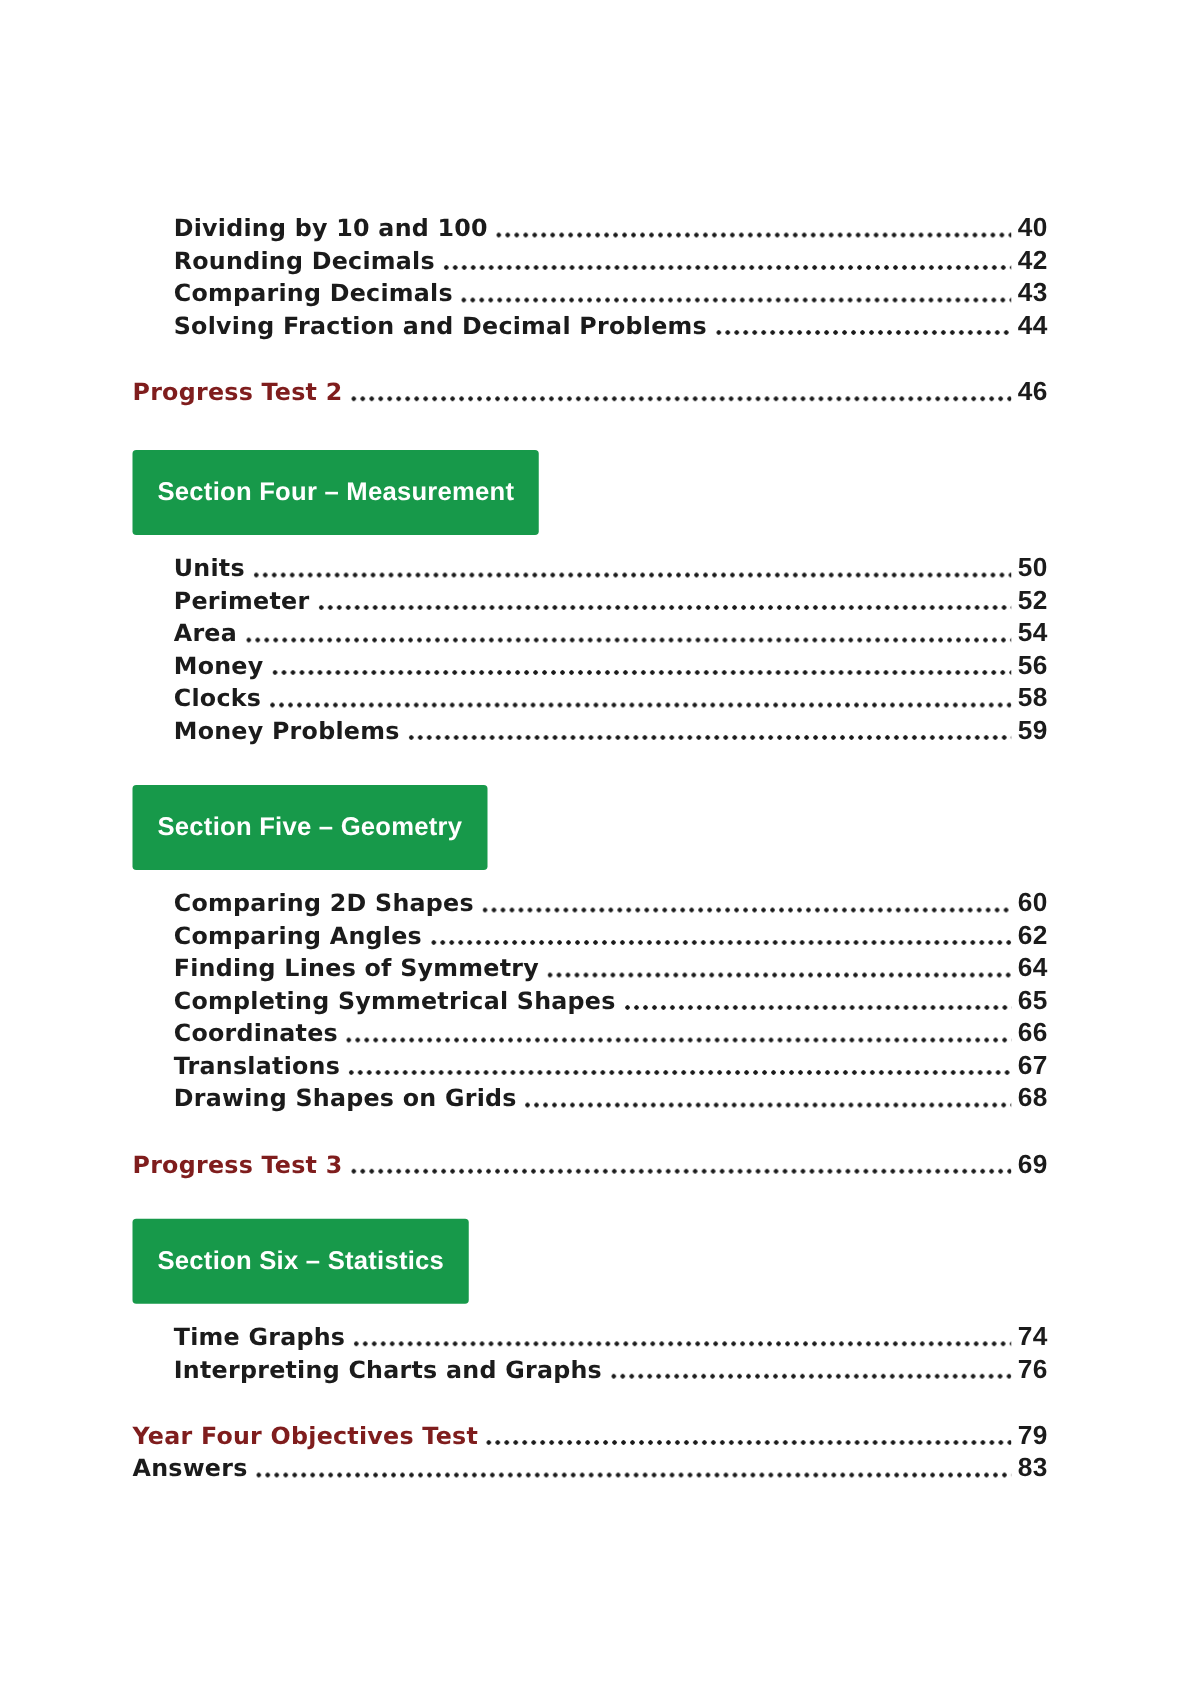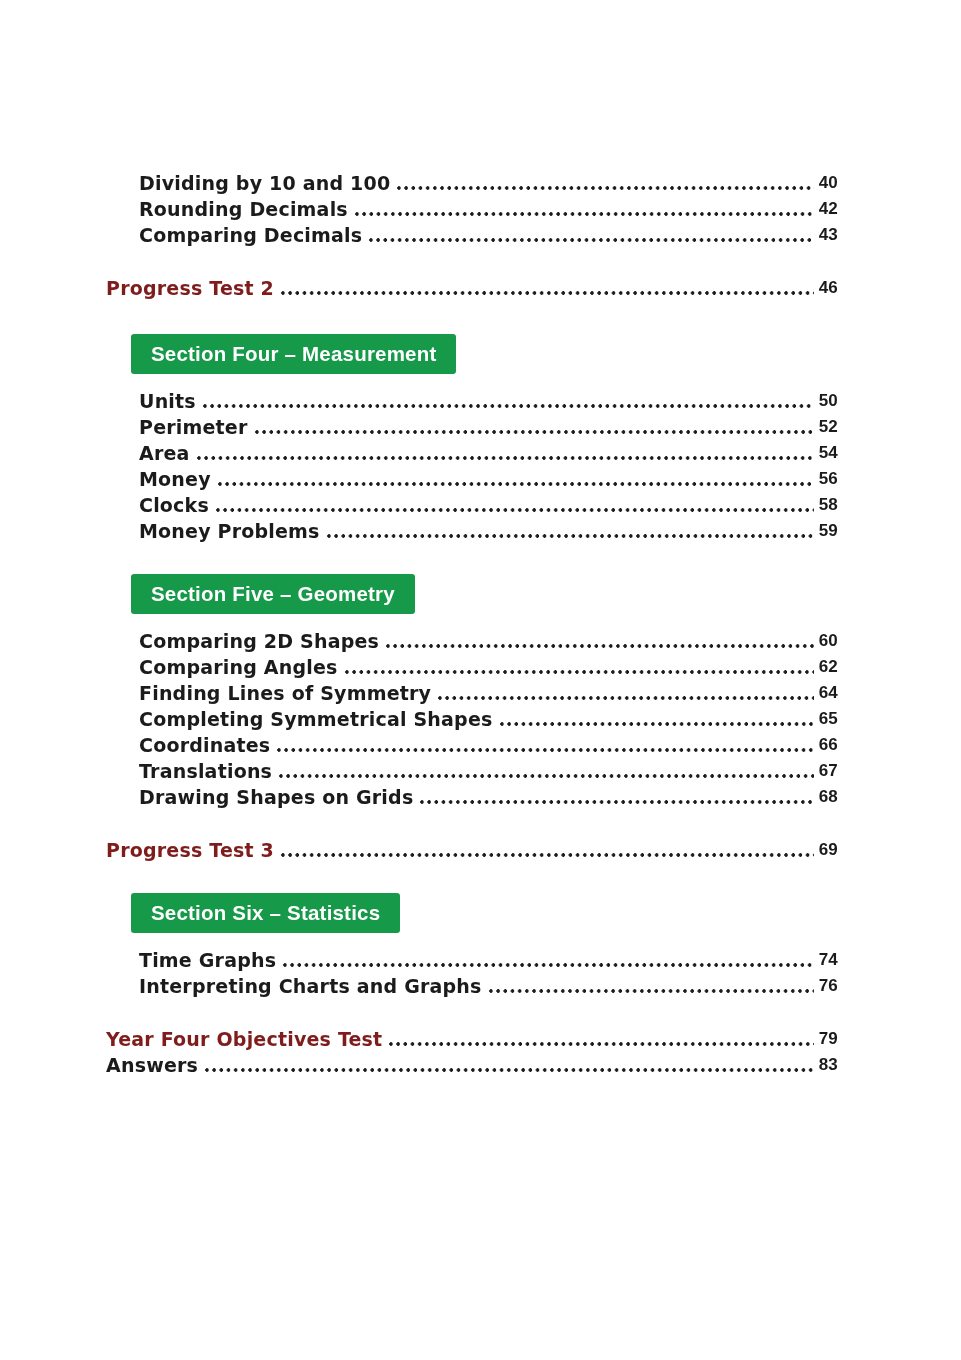--- a/index.html
+++ b/index.html
@@ -34,41 +34,40 @@
     margin:0 5px 6px 7px;
     background-image:radial-gradient(circle at 2px 2px, #1b1b1b 1.55px, rgba(0,0,0,0) 2px);
     background-size:7.2px 4px;
     background-repeat:repeat-x;
     background-position:left bottom;
   }
   .pgnum{
     flex:0 0 auto;
     font-family:"Liberation Sans","DejaVu Sans",sans-serif;
     font-weight:700;
-    font-size:17px;
+    font-size:21px;
     color:#1b1b1b;
   }
   
   .green-row .lbl{color:#7f1d1d;}
   
   .banner{
     display:inline-block;
     margin-top:33px;
     background:#17994a;
     color:#ffffff;
     font-family:"Liberation Sans","DejaVu Sans",sans-serif;
     font-weight:700;
     font-size:20.5px;
     line-height:40px;
     height:40px;
-    padding:0 20px;
+    padding:14px 20px;
     border-radius:3px;
     letter-spacing:0.2px;
     white-space:nowrap;
-    margin-left:25px;
   }
   .banner-wrap{line-height:0;}
   
   .gap-standalone{margin-top:27px;}
   .gap-after-banner{margin-top:14px;}
   .gap-banner-5{margin-top:30px;}
   .gap-banner-6{margin-top:30px;}
   .gap-answers{}
 </style>
 </head>
@@ -84,20 +83,25 @@
   <div class="toc-row indent">
     <span class="lbl">Rounding Decimals</span>
     <span class="leader"></span>
     <span class="pgnum">42</span>
   </div>
   <div class="toc-row indent">
     <span class="lbl">Comparing Decimals</span>
     <span class="leader"></span>
     <span class="pgnum">43</span>
   </div>
+  <div class="toc-row indent">
+    <span class="lbl">Solving Fraction and Decimal Problems</span>
+    <span class="leader"></span>
+    <span class="pgnum">44</span>
+  </div>
 
   <div class="toc-row green-row gap-standalone">
     <span class="lbl">Progress Test 2</span>
     <span class="leader"></span>
     <span class="pgnum">46</span>
   </div>
 
   <div class="banner-wrap">
     <span class="banner">Section Four – Measurement</span>
   </div>

